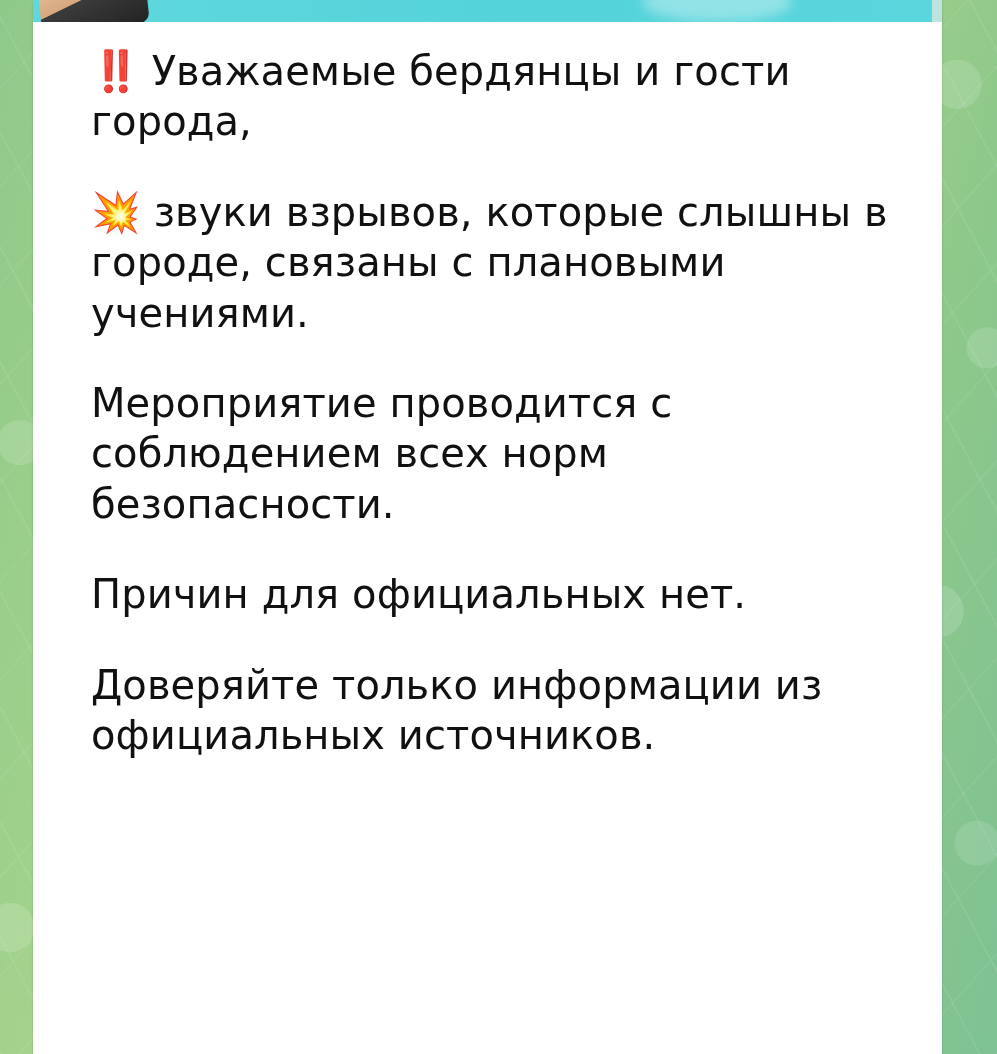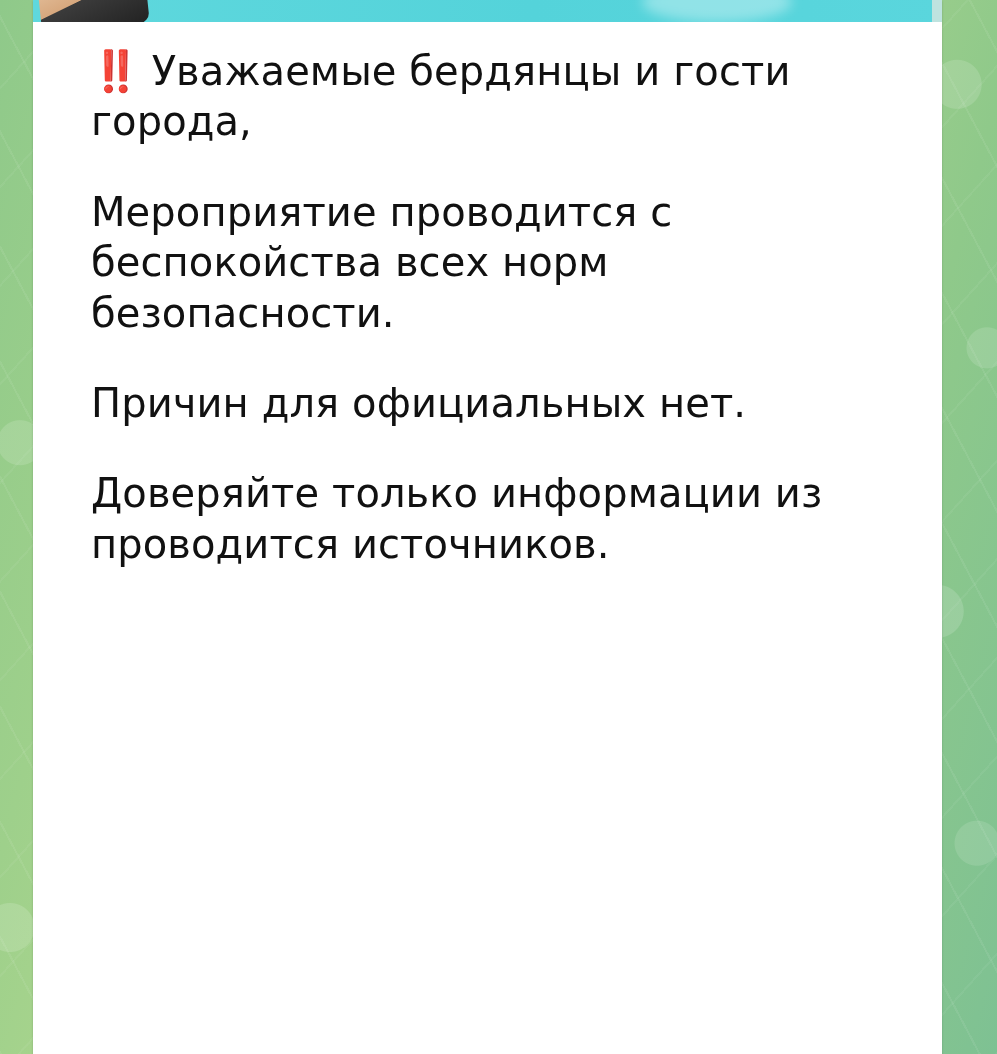--- a/index.html
+++ b/index.html
@@ -139,28 +139,32 @@
       <div class="obj-right"></div>
     </div>
 
     <div class="msg-text">
 
       <p class="para">
         <span class="emoji emoji-bang">‼️</span>
         <span>Уважаемые бердянцы и гости города,</span>
       </p>
 
+      <p class="para">
+        <span class="emoji emoji-boom">💥</span>
+        <span>звуки взрывов, которые слышны в городе, связаны с плановыми учениями.</span>
+      </p>
 
       <p class="para">
-        <span>Мероприятие проводится с беспокойства всех норм безопасности.</span>
+        <span>Мероприятие проводится с соблюдением всех норм безопасности.</span>
       </p>
 
       <p class="para">
         <span>Причин для официальных нет.</span>
       </p>
 
       <p class="para">
-        <span>Доверяйте только информации из проводится источников.</span>
+        <span>Доверяйте только информации из официальных источников.</span>
       </p>
 
     </div>
   </div>
 </div>
 
 </body></html>

